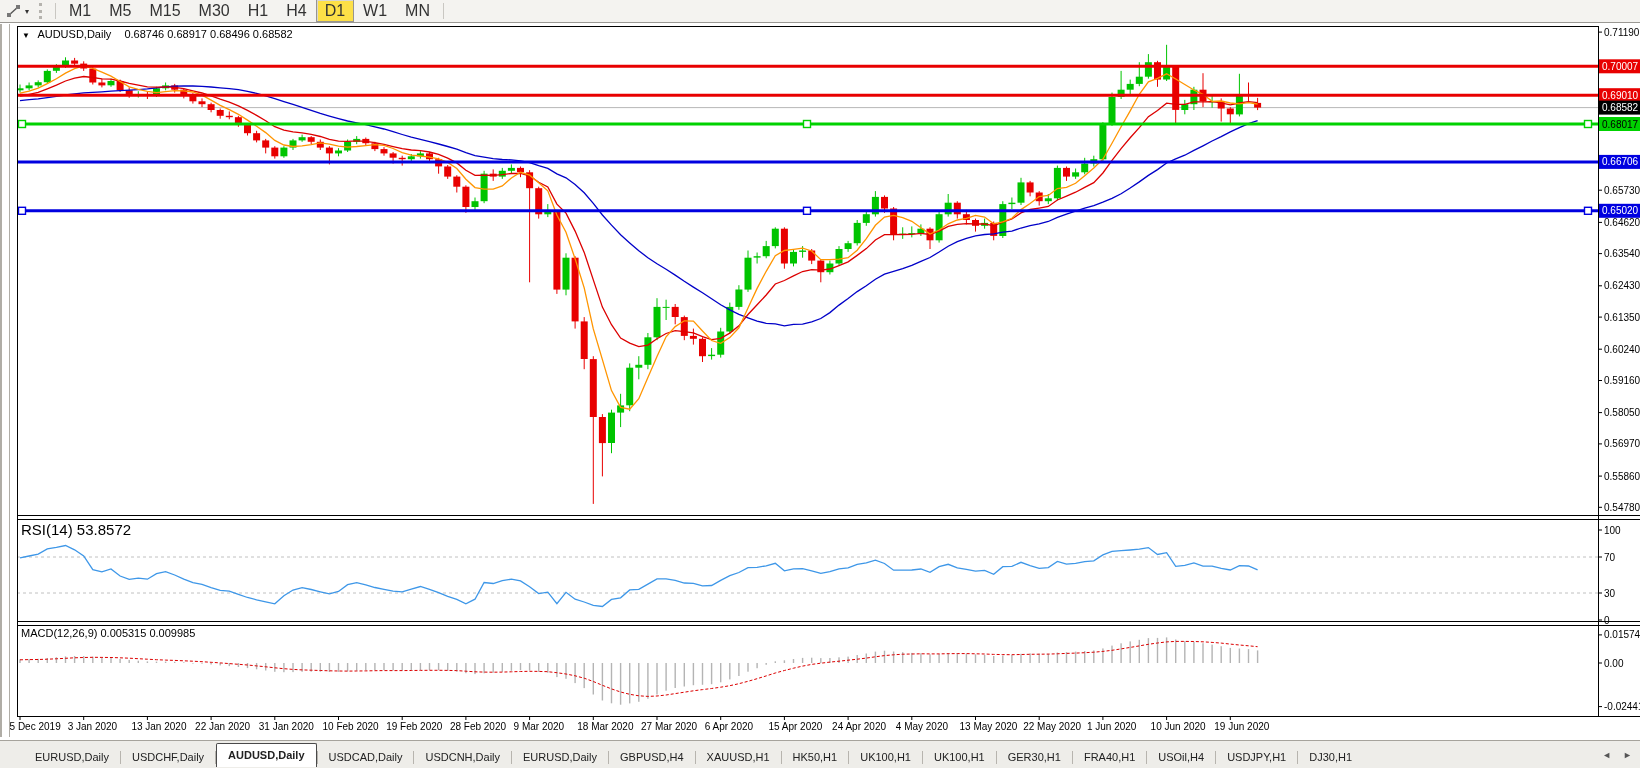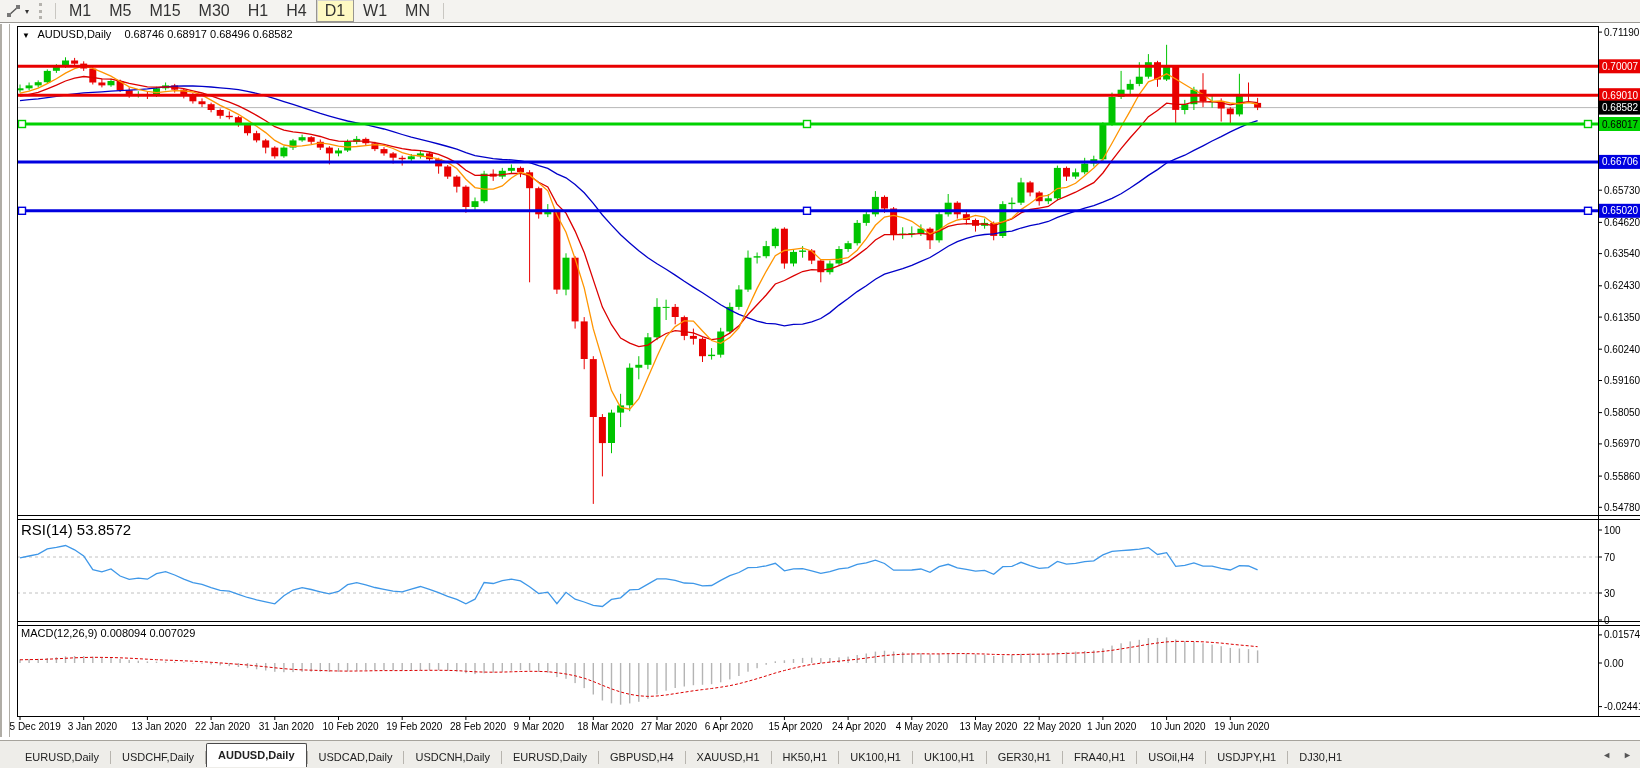--- a/index.html
+++ b/index.html
@@ -5,33 +5,33 @@
   html,body{margin:0;padding:0;background:#f0efec;font-family:"Liberation Sans",sans-serif;}
   #app{position:relative;width:1640px;height:768px;overflow:hidden;background:#fff;}
   
   #toolbar{position:absolute;left:0;top:0;width:1640px;height:23px;background:#f4f3f0;
     border-bottom:1px solid #9a9893;display:flex;align-items:center;box-sizing:border-box;}
   .tool-icon-wrap{display:flex;align-items:center;gap:3px;padding:0 6px;}
   .tool-dd{font-size:8px;color:#333;}
   .drag-dots{width:5px;height:16px;margin:0 4px;border-left:3px dotted #b5b3ae;}
   .tb-sep{width:1px;height:16px;background:#c9c7c2;margin:0 4px;}
   .tfbtn{padding:2px 8px;font-size:16px;color:#333;border:1px solid transparent;line-height:14px;}
-  .tfbtn.active{background:#fef9c3;border:1px solid #979590;box-shadow:inset 1px 1px 0 #d8d6d1;}
+  .tfbtn.active{background:#fde047;border:1px solid #979590;box-shadow:inset 1px 1px 0 #d8d6d1;}
   
   #chart-title{position:absolute;left:22px;top:28px;font-size:11px;color:#000;z-index:3;text-align:center;}
   #chart-title .mk{font-size:8px;margin-right:5px;}
   #chart-title .sym{margin-right:10px;}
   #rsi-label{position:absolute;left:21px;top:521px;font-size:15px;color:#000;z-index:3;}
   #macd-label{position:absolute;left:21px;top:627px;font-size:11px;color:#000;z-index:3;}
   #chart-svg{position:absolute;left:0;top:0;z-index:1;}
   .window-edge{position:absolute;left:0;top:24px;width:7px;height:713px;background:#fff;
     border-left:2px solid #b0ada6;border-right:1px solid #b0ada6;z-index:2;}
   
   #tabbar{position:absolute;left:0;top:740px;width:1640px;height:28px;background:#eeede9;
-    border-top:1px solid #a6a39c;box-sizing:border-box;padding-left:14px;white-space:nowrap;z-index:4;}
+    border-top:1px solid #a6a39c;box-sizing:border-box;padding-left:24px;white-space:nowrap;z-index:4;}
   .tab{display:inline-block;height:19px;line-height:19px;padding:0 11px;font-size:11px;color:#222;
     position:relative;top:4px;}
   .tab.active{background:#fff;border:1px solid #4a4a4a;border-bottom:none;font-weight:bold;
     height:23px;line-height:23px;top:2px;border-radius:2px 2px 0 0;}
   .tabsep{display:inline-block;width:1px;height:13px;background:#b7b4ae;position:relative;top:7px;}
   #tab-arrows{position:absolute;right:8px;top:750px;z-index:5;color:#555;font-size:9px;display:flex;gap:12px;}
   #tab-arrows span{cursor:default;}
 </style>
 </head>
 <body>
@@ -615,20 +615,20 @@
     </svg>
   <div class="window-edge"></div>
 
   <div id="chart-title">
     <span class="mk">▼</span>
     <span class="sym">AUDUSD,Daily</span>
     <span>0.68746 0.68917 0.68496 0.68582</span>
   </div>
 
   <div id="rsi-label">RSI(14) 53.8572</div>
-  <div id="macd-label">MACD(12,26,9) 0.008094 0.007029</div>
+  <div id="macd-label">MACD(12,26,9) 0.005315 0.009985</div>
 
   <div id="tabbar"><span class="tab">EURUSD,Daily</span><span class="tabsep"></span><span class="tab">USDCHF,Daily</span><span class="tabsep"></span><span class="tab active">AUDUSD,Daily</span><span class="tabsep"></span><span class="tab">USDCAD,Daily</span><span class="tabsep"></span><span class="tab">USDCNH,Daily</span><span class="tabsep"></span><span class="tab">EURUSD,Daily</span><span class="tabsep"></span><span class="tab">GBPUSD,H4</span><span class="tabsep"></span><span class="tab">XAUUSD,H1</span><span class="tabsep"></span><span class="tab">HK50,H1</span><span class="tabsep"></span><span class="tab">UK100,H1</span><span class="tabsep"></span><span class="tab">UK100,H1</span><span class="tabsep"></span><span class="tab">GER30,H1</span><span class="tabsep"></span><span class="tab">FRA40,H1</span><span class="tabsep"></span><span class="tab">USOil,H4</span><span class="tabsep"></span><span class="tab">USDJPY,H1</span><span class="tabsep"></span><span class="tab">DJ30,H1</span></div>
   <div id="tab-arrows">
     <span>◄</span>
     <span>►</span>
   </div>
 </div>
 
 </body></html>

